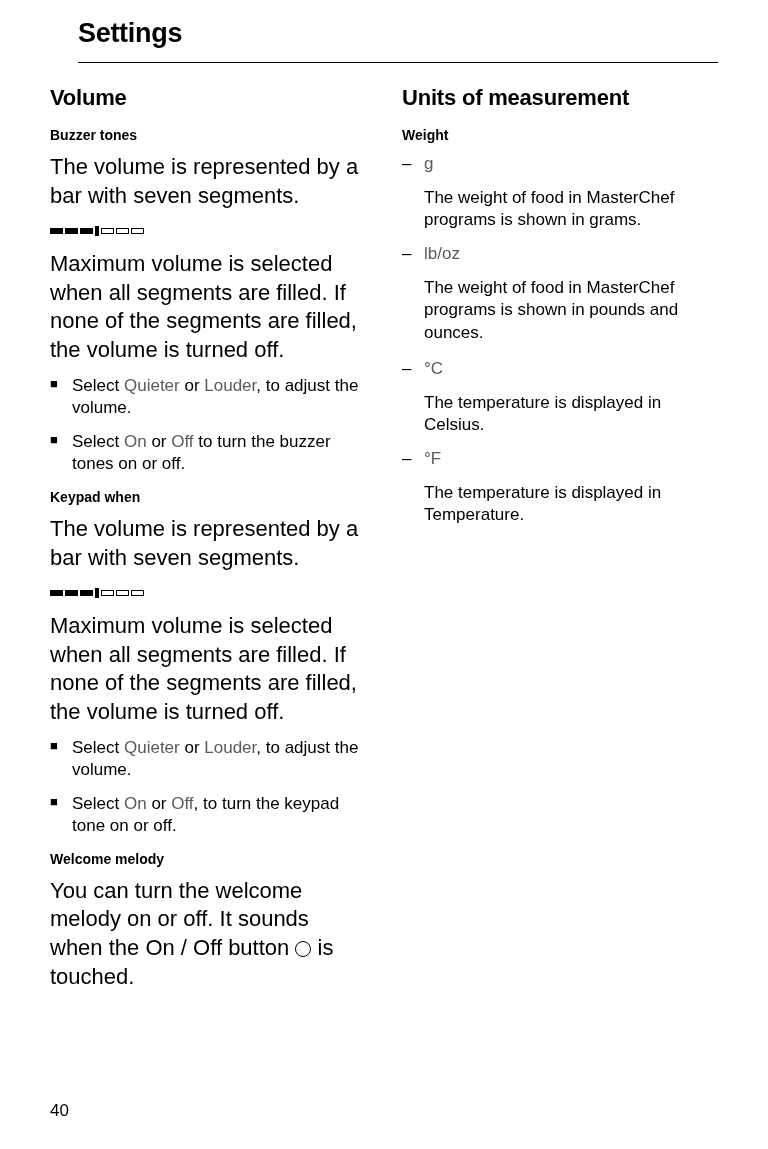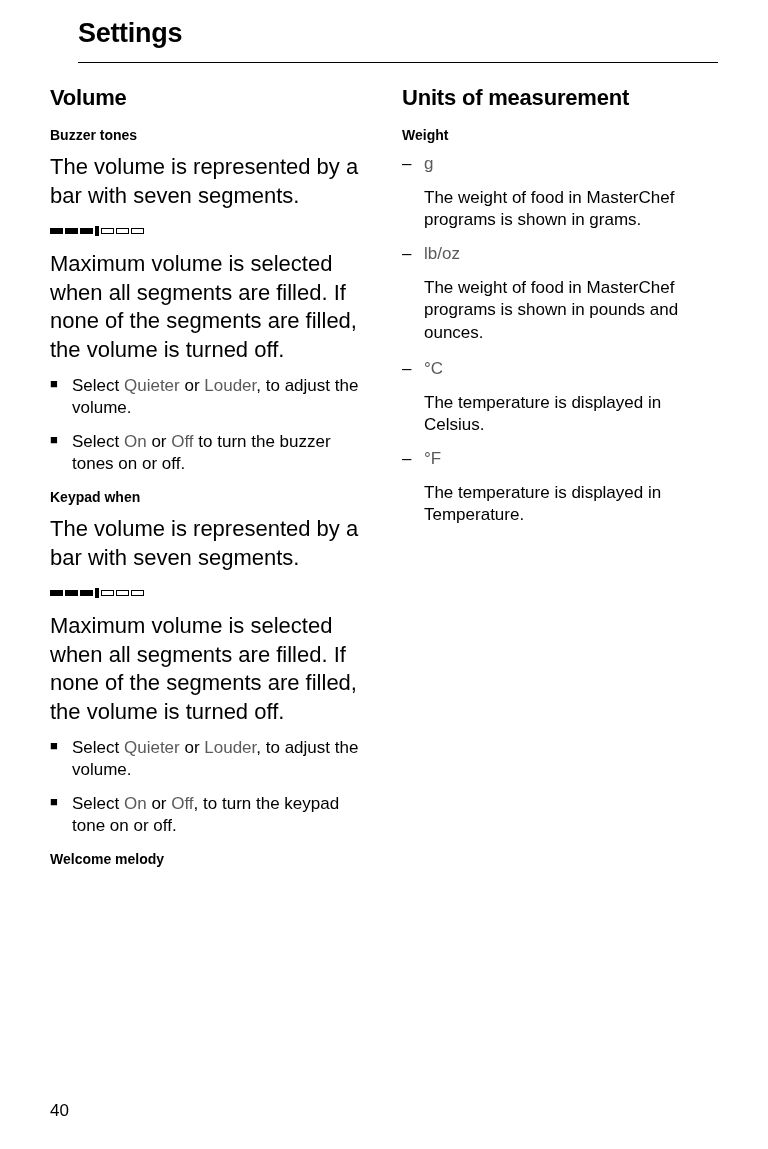--- a/index.html
+++ b/index.html
@@ -177,20 +177,23 @@
       <li>
         <span>Select </span><span class="mono-opt">Quieter</span><span> or </span><span class="mono-opt">Louder</span><span>, to adjust the volume.</span>
       </li>
       <li>
         <span>Select </span><span class="mono-opt">On</span><span> or </span><span class="mono-opt">Off</span><span>, to turn the keypad tone on or off.</span>
       </li>
     </ul>
 
     
     <div class="sub-heading">Welcome melody</div>
+    <div class="para">
+      <span>You can turn the welcome melody on or off. It sounds when the On / Off button </span><span class="circle-i"></span><span> is touched.</span>
+    </div>
   </div>
 
   <div class="col">
     <div class="section-heading">Units of measurement</div>
 
     <div class="sub-heading">Weight</div>
     <ul class="dash-list">
       <li>
         <span class="mono-opt">g</span>
         <span class="dash-desc">The weight of food in MasterChef programs is shown in grams.</span>

